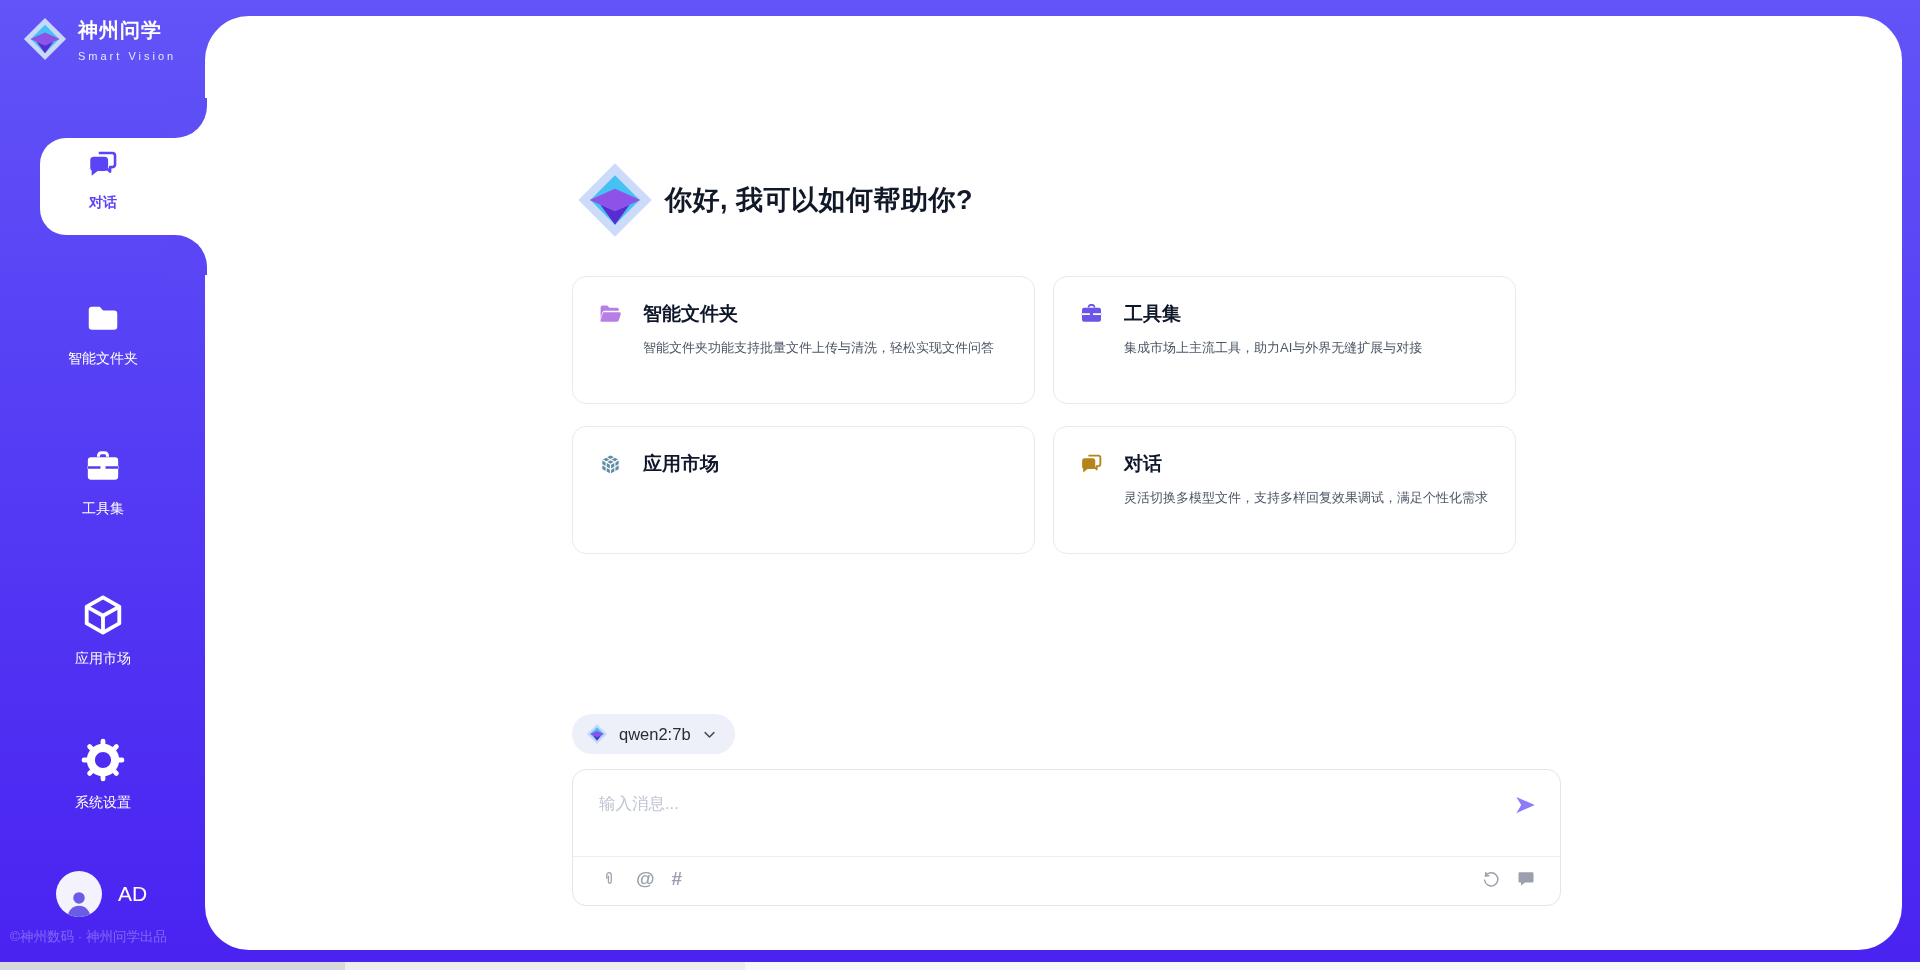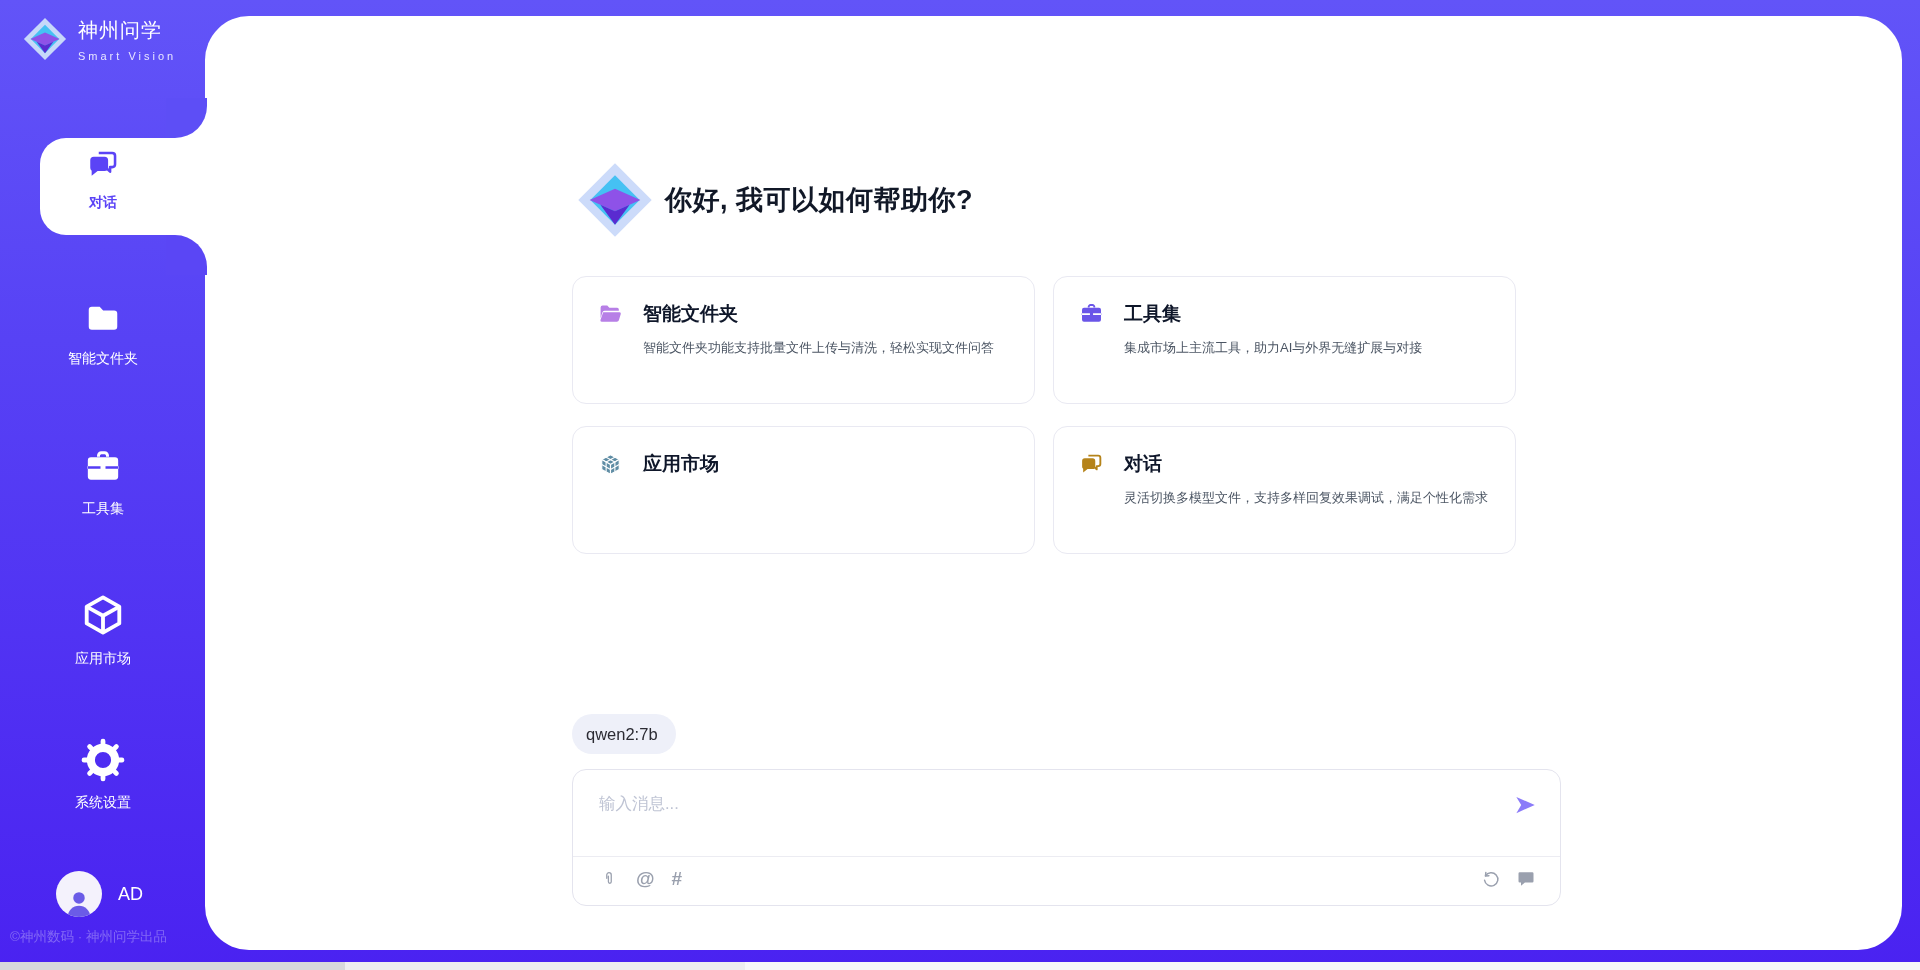--- a/index.html
+++ b/index.html
@@ -7,61 +7,61 @@
     font-family:"Liberation Sans","DejaVu Sans",sans-serif; }
   body { background:linear-gradient(180deg,#6254f8 0%,#5742f5 35%,#4a22f1 100%); position:relative; }
 
   
   .panel { position:absolute; left:205px; top:16px; width:1697px; height:934px;
     background:#ffffff; border-radius:44px; }
 
   
   .brand { position:absolute; left:22px; top:16px; display:flex; align-items:center; gap:10px; }
   .brand .logo { width:46px; height:46px; }
-  .brand-name { color:#fff; font-size:20px; font-weight:400; letter-spacing:1px; }
+  .brand-name { color:#fff; font-size:20px; font-weight:700; letter-spacing:1px; }
   .brand-sub { color:#e8e6ff; font-size:11px; letter-spacing:3px; margin-top:6px; }
 
   .nav-tab { position:absolute; left:40px; top:138px; width:167px; height:97px;
     background:#fff; border-radius:26px 0 0 26px; z-index:2; }
   .corner { position:absolute; left:166px; width:41px; height:40px; background:#fff; z-index:1; }
   .corner.top { top:98px; } .corner.bottom { top:235px; }
   .corner .inv { width:100%; height:100%; }
   .corner.top .inv { background:#5d4ef6; border-radius:0 0 32px 0; }
   .corner.bottom .inv { background:#5a46f5; border-radius:0 32px 0 0; }
 
   .nav-item { position:absolute; left:0; width:206px; display:flex; flex-direction:column;
     align-items:center; gap:12px; cursor:pointer; z-index:3; }
   .nav-item .lbl { color:#fff; font-size:14px; }
   .nav-item.active .lbl { color:#5b43f6; font-weight:600; }
 
   .user { position:absolute; left:56px; top:871px; display:flex; align-items:center; gap:16px; z-index:3; }
   .avatar { width:46px; height:46px; border-radius:50%; background:#f4f2fc; overflow:hidden;
     display:flex; align-items:flex-end; justify-content:center; }
-  .user-name { color:#fff; font-size:18px;text-align:right; }
+  .user-name { color:#fff; font-size:21px;text-align:right; }
   .side-footer { position:absolute; left:10px; top:928px; color:rgba(255,255,255,.30);
     font-size:13.5px; z-index:3; white-space:nowrap; }
 
   
   .greet { position:absolute; left:575px; top:160px; display:flex; align-items:center; gap:10px; }
   .greet .logo { width:80px; height:80px; }
   .greet-text { font-size:27px; font-weight:700; color:#111827; letter-spacing:.5px; }
 
   
   .cards { position:absolute; left:572px; top:276px; width:944px;
     display:grid; grid-template-columns:463px 463px; grid-auto-rows:128px; column-gap:18px; row-gap:22px; }
   .card { background:#fff; border:1px solid #e9e9f2; border-radius:14px;
     padding:24px 22px 18px 25px; cursor:pointer; }
   .card-head { display:flex; align-items:center; gap:20px; }
   .card-head svg { width:25px; height:25px; flex:0 0 auto; }
   .card-title { font-size:19px; font-weight:700; color:#0f172a; }
   .card-desc { margin-top:11px; padding-left:45px; font-size:13px; color:#4b5563; line-height:1.55; }
 
   
   .model-pill { position:absolute; left:572px; top:714px; height:40px; display:inline-flex;
-    align-items:center; gap:11px; padding:0 18px 0 14px; background:#eef0f9; border-radius:20px; cursor:pointer;flex-direction:column; }
+    align-items:center; gap:11px; padding:0 18px 0 14px; background:#eef0f9; border-radius:20px; cursor:pointer; }
   .model-pill .logo { width:22px; height:22px; }
   .model-name { font-size:16.5px; color:#2b2b33; }
 
   
   .input-box { position:absolute; left:572px; top:769px; width:989px; height:137px;
     border:1.5px solid #e4e4ee; border-radius:14px; background:#fff; }
   .msg-input { position:absolute; left:26px; top:16px; width:840px; height:34px; border:none; outline:none;
     font-size:16.5px; color:#333; font-family:inherit; background:transparent; }
   .msg-input::placeholder { color:#bfc4d4; }
   .send-btn { position:absolute; right:22px; top:22px; width:26px; height:26px; cursor:pointer; border:none; background:none; }

